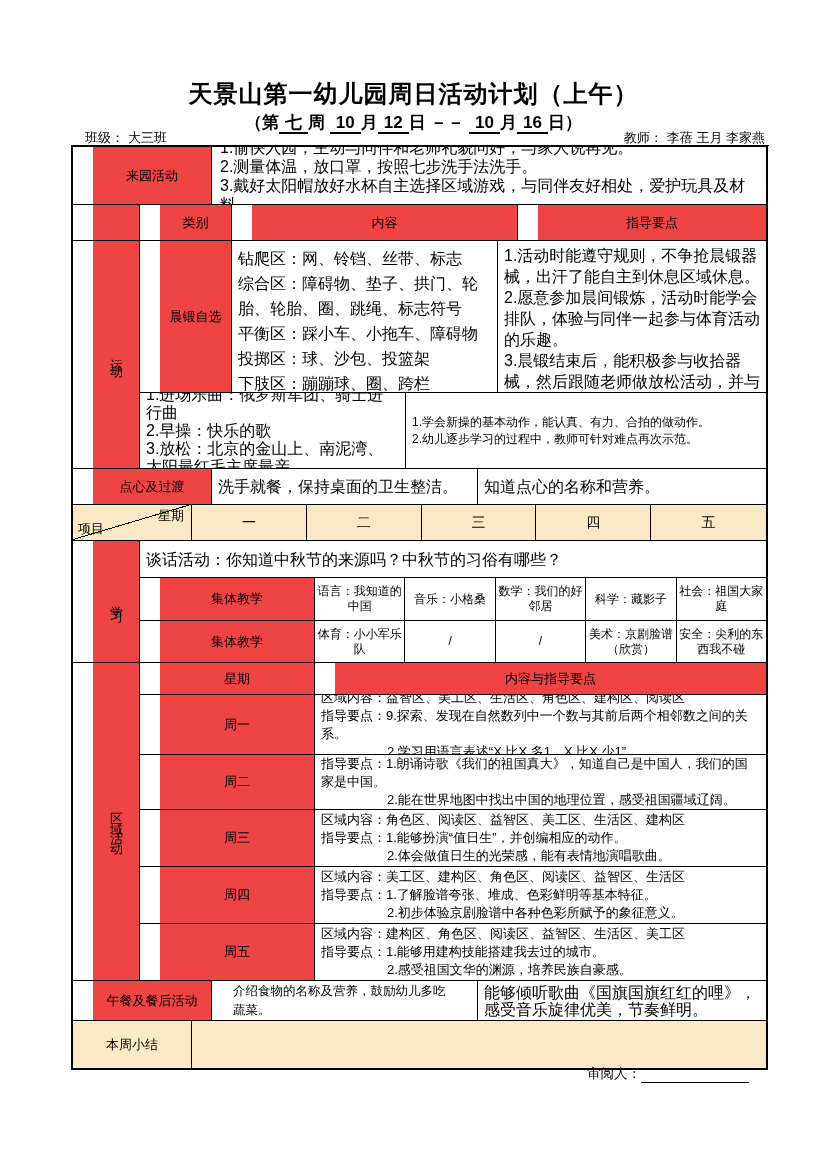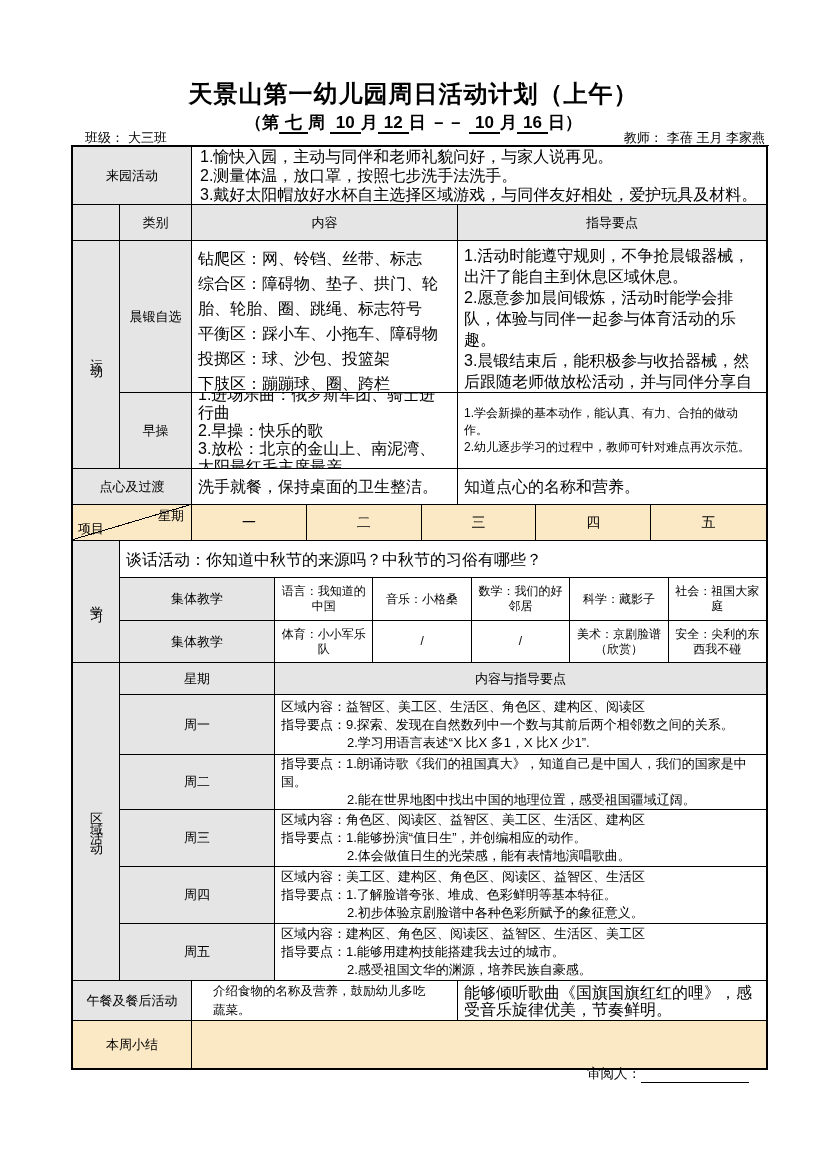--- a/index.html
+++ b/index.html
@@ -13,21 +13,21 @@
   .info .teacher{position:absolute;right:58px;top:0;}
   .uval{border-bottom:1px solid #000;padding:0 4px;}
   .uval.wide{padding-right:40px;}
 
   .tbl{position:absolute;left:71px;top:145px;width:697px;border:2px solid #000;box-sizing:border-box;background:#fff;}
   .row{display:flex;border-bottom:1px solid #000;box-sizing:border-box;}
   .row.noB{border-bottom:none;}
   .stack{flex:1;display:flex;flex-direction:column;min-width:0;}
   .c{box-sizing:border-box;border-right:1px solid #000;flex-shrink:0;overflow:hidden;min-width:0;}
   .c.last{border-right:none;flex:1;}
-  .grey{background:#e5e5e5;}
+  .grey{background:#ef4444;margin-left:20px;}
   .cream{background:#FBE8C4;}
   .lab{display:flex;align-items:center;justify-content:center;text-align:center;font-size:13px;}
   .vert{writing-mode:vertical-lr;text-orientation:upright;letter-spacing:7px;margin:0 auto;}
   .txt{padding:4px 6px;font-size:16px;line-height:19px;}
   .vcent{display:flex;flex-direction:column;justify-content:center;}
   .lh25{line-height:25px;padding-top:5px;}
   .lh21{line-height:21px;padding-top:4px;}
   .f12{font-size:12px;}
   .subj{flex:1 1 0;border-right:1px solid #000;box-sizing:border-box;display:flex;align-items:center;justify-content:center;text-align:center;font-size:12px;line-height:15px;padding:0 2px;overflow:hidden;}
   .subj.last{border-right:none;}
@@ -88,21 +88,20 @@
           <div>投掷区：球、沙包、投篮架</div>
           <div>下肢区：蹦蹦球、圈、跨栏</div>
         </div>
         <div class="c last txt lh21">
           <div>1.活动时能遵守规则，不争抢晨锻器械，出汗了能自主到休息区域休息。</div>
           <div>2.愿意参加晨间锻炼，活动时能学会排队，体验与同伴一起参与体育活动的乐趣。</div>
           <div>3.晨锻结束后，能积极参与收拾器械，然后跟随老师做放松活动，并与同伴分享自己今天玩的项目以及玩法。</div>
         </div>
       </div>
       <div class="row noB" style="height:75px">
-        <div class="c grey lab" style="width:72px">早操</div>
         <div class="c txt vcent" style="width:266px;line-height:18px">
           <div>1.进场乐曲：俄罗斯军团、骑士进行曲</div>
           <div>2.早操：快乐的歌</div>
           <div>3.放松：北京的金山上、南泥湾、太阳最红毛主席最亲</div>
         </div>
         <div class="c last txt vcent f12" style="line-height:17px">
           <div>1.学会新操的基本动作，能认真、有力、合拍的做动作。</div>
           <div>2.幼儿逐步学习的过程中，教师可针对难点再次示范。</div>
         </div>
       </div>

